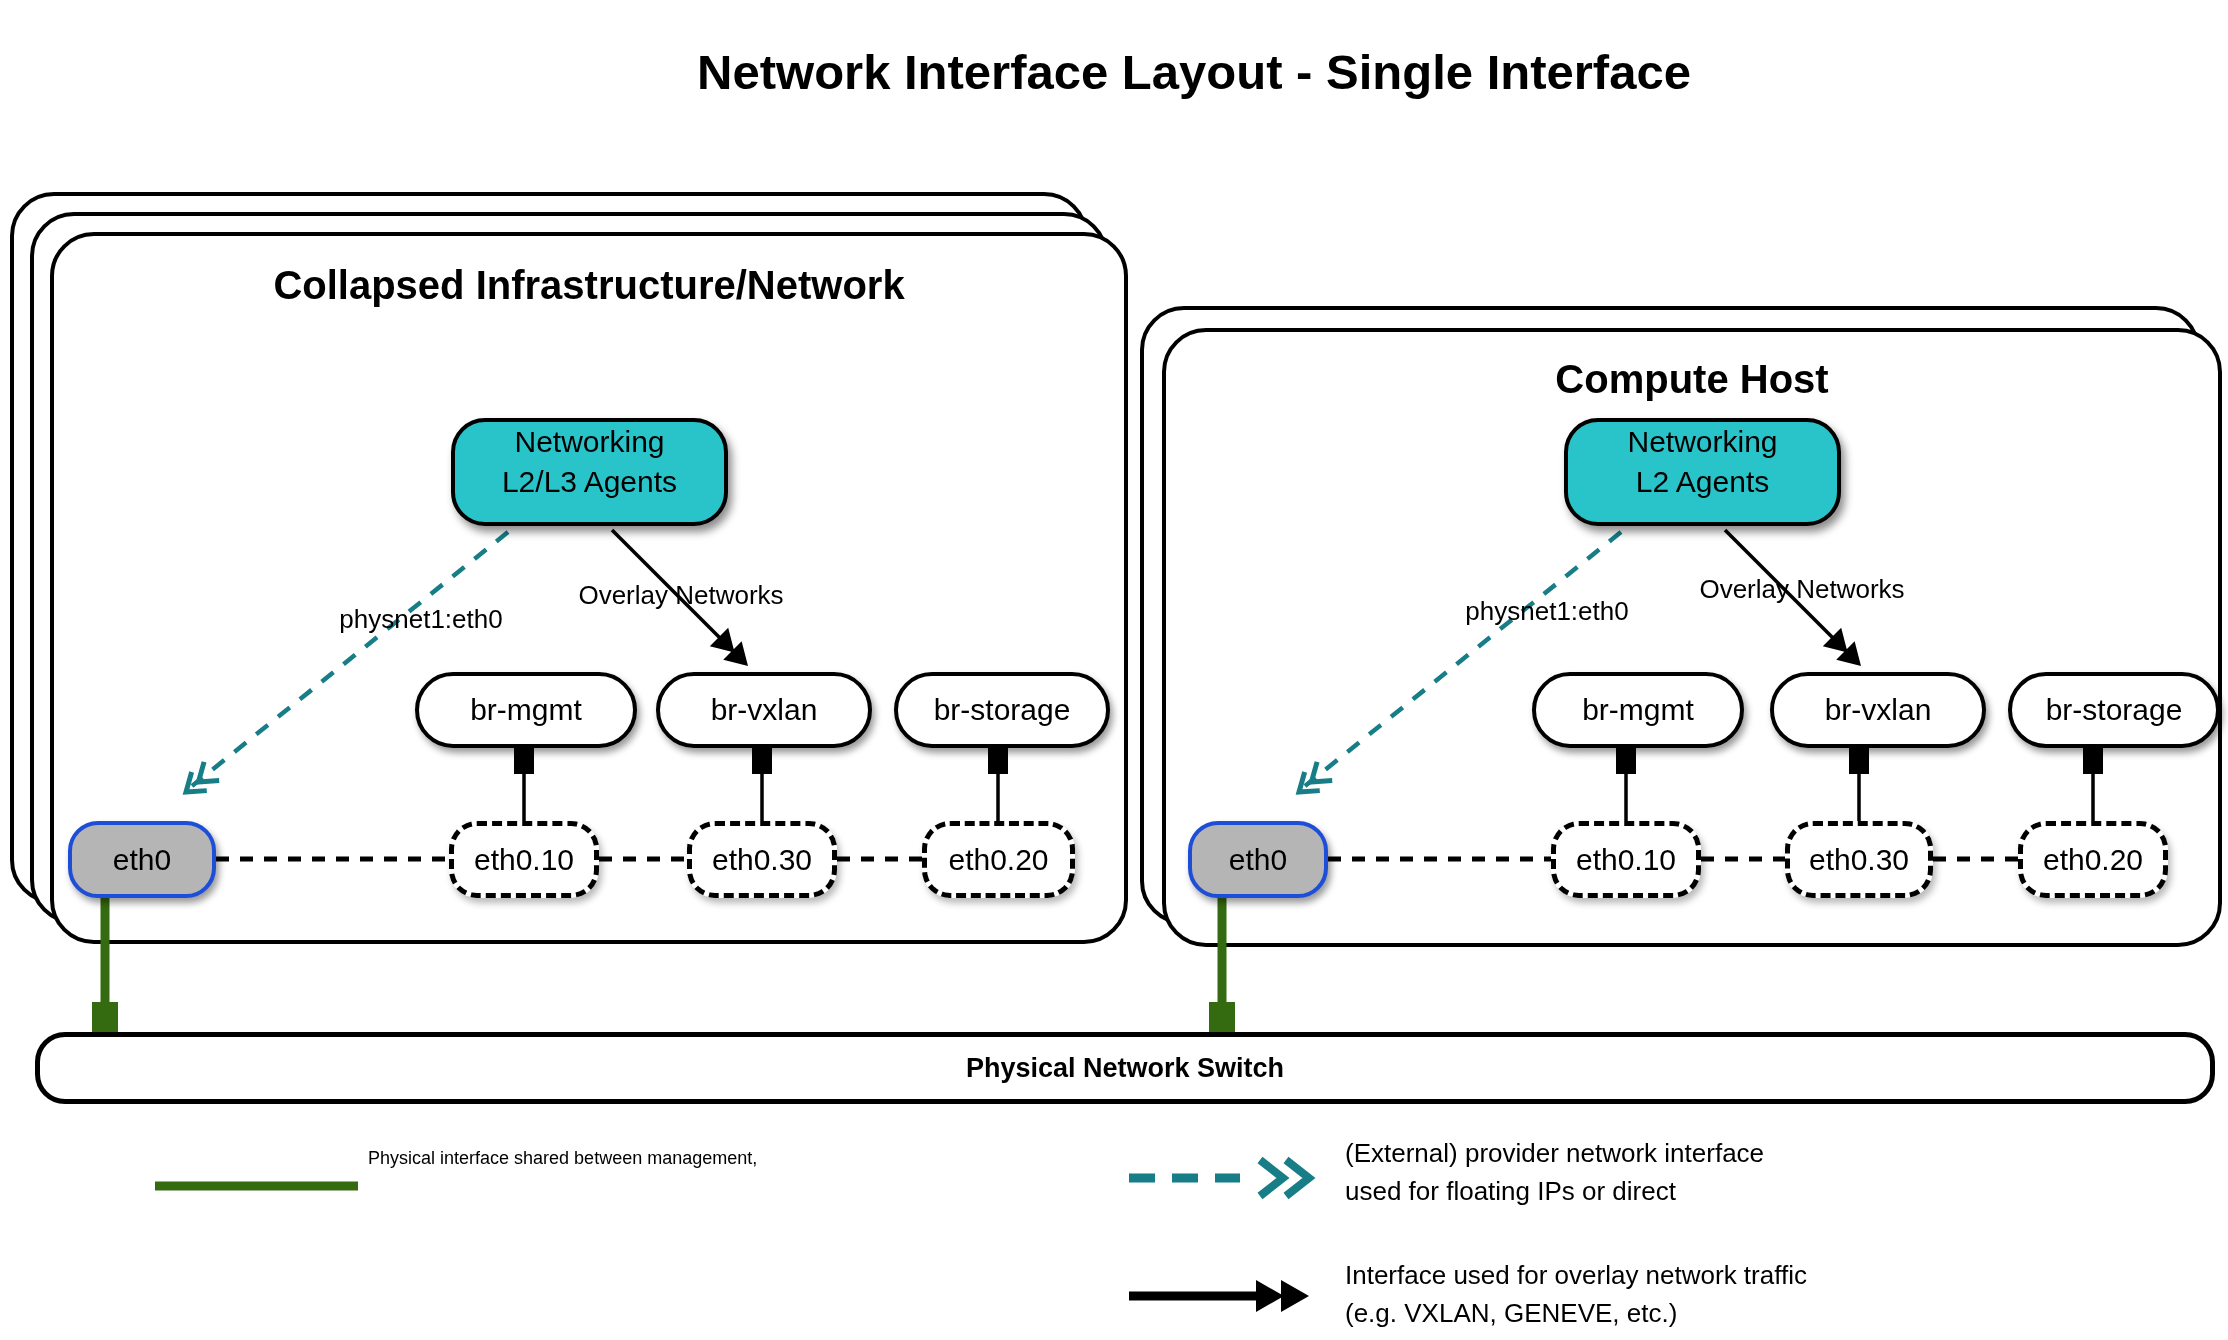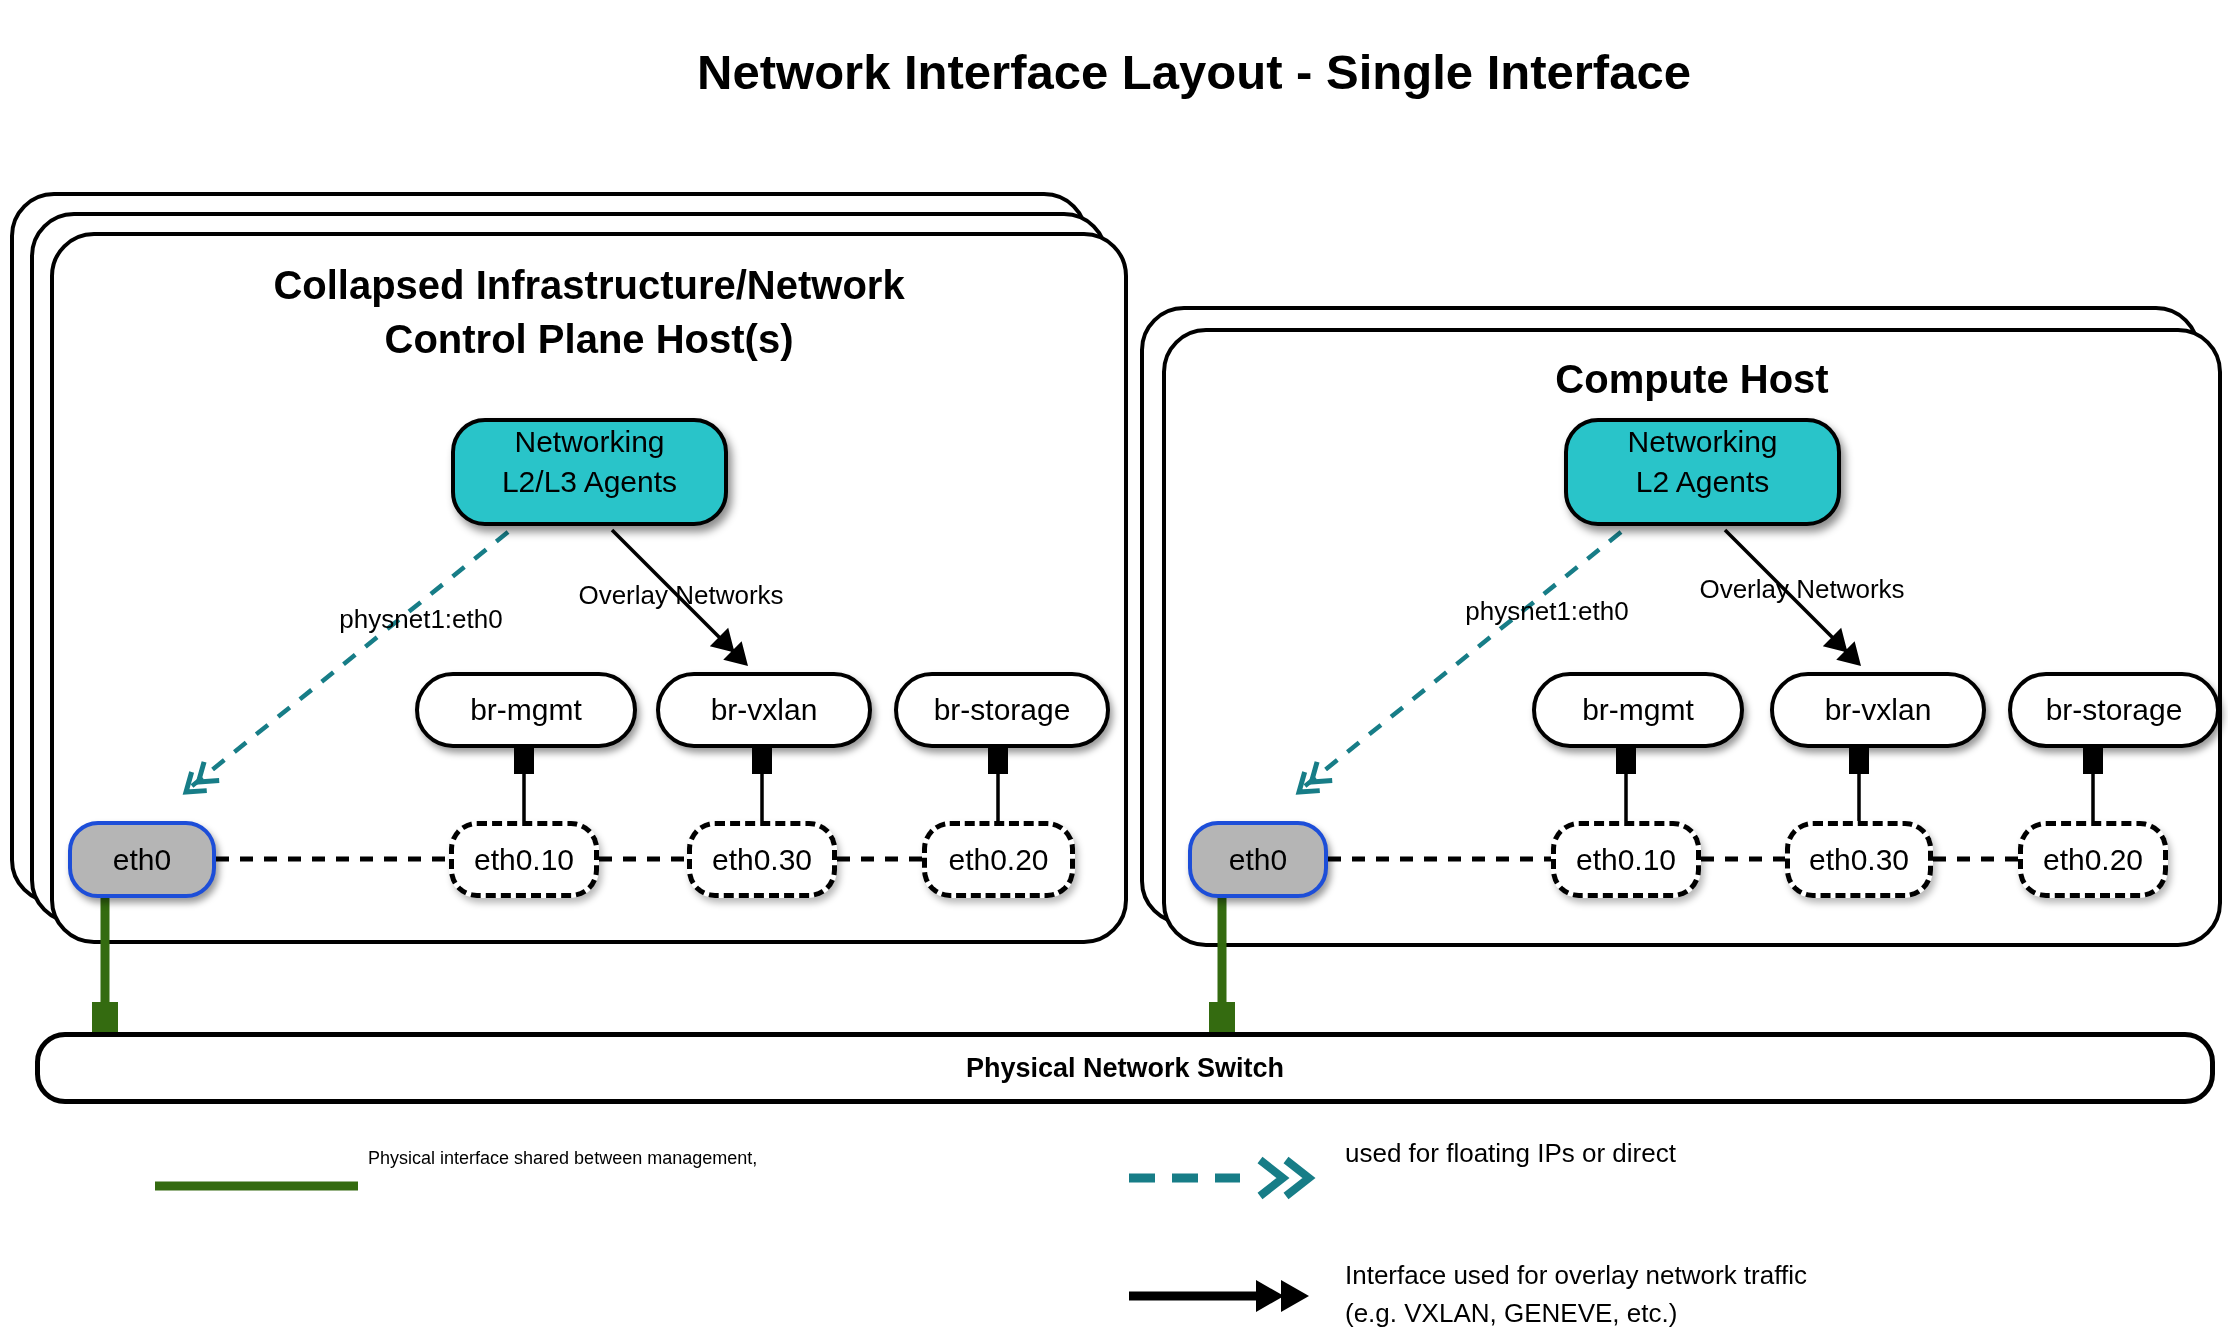--- a/index.html
+++ b/index.html
@@ -115,21 +115,20 @@
 
   <path d="M 155 1186 L 358 1186" style="stroke:var(--green)" stroke-width="9" fill="none"></path>
   <path d="M 1129 1178 L 1240 1178" style="stroke:var(--teal-line)" stroke-width="9" stroke-dasharray="26 17" fill="none"></path>
   <path d="M 1260 1160 L 1283 1178 L 1260 1196 M 1286 1160 L 1309 1178 L 1286 1196" style="stroke:var(--teal-line)" stroke-width="8" fill="none"></path>
   <path d="M 1129 1296 L 1256 1296" stroke="#000" stroke-width="9" fill="none"></path>
   <path d="M 1284 1296 L 1256 1280 L 1256 1312 Z M 1309 1296 L 1281 1280 L 1281 1312 Z" fill="#000"></path>
 </svg>
 
 <div class="abs host-title" style="left:50px;top:258px;width:1078px;">
   <div>Collapsed Infrastructure/Network</div>
-  <div>Control Plane Host(s)</div>
 </div>
 <div class="abs agent" style="left:451px;top:418px;width:277px;height:108px;">
   <div>Networking</div>
   <div>L2/L3 Agents</div>
 </div>
 <div class="abs flowlabel" style="left:271px;top:604px;">physnet1:eth0</div>
 <div class="abs flowlabel" style="left:531px;top:580px;">Overlay Networks</div>
 
 <div class="abs pill" style="left:415px;top:672px;width:222px;height:76px;">
     <span>br-mgmt</span>
@@ -188,18 +187,19 @@
   </div>
 
 <div class="abs switchbar">
   <span>Physical Network Switch</span>
 </div>
 
 <div class="abs legend-text" style="left:368px;top:1140px;">
   <div>Physical interface shared between management,</div>
 </div>
 <div class="abs legend-text2" style="left:1345px;top:1134px;">
+  <div>(External) provider network interface</div>
   <div>used for floating IPs or direct</div>
 </div>
 <div class="abs legend-text2" style="left:1345px;top:1256px;">
   <div>Interface used for overlay network traffic</div>
   <div>(e.g. VXLAN, GENEVE, etc.)</div>
 </div>
 
 </body></html>

